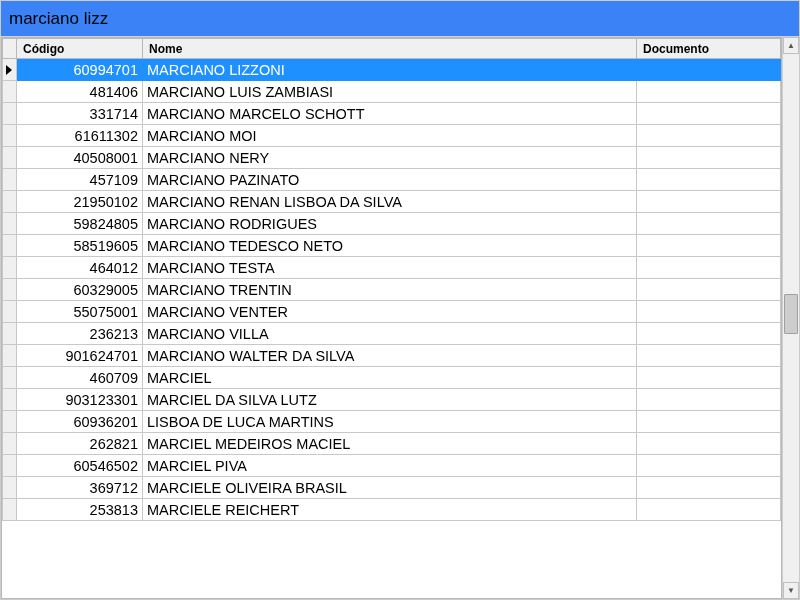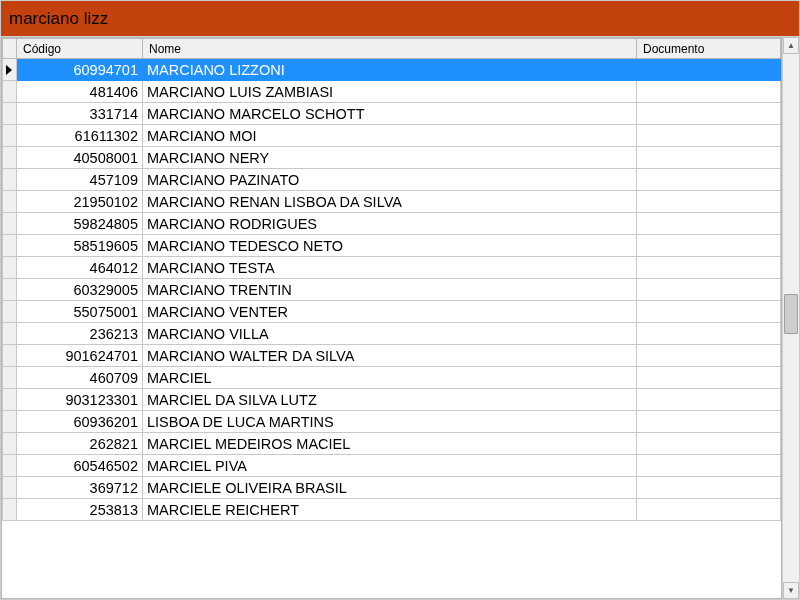--- a/index.html
+++ b/index.html
@@ -15,21 +15,21 @@
     width: 800px; height: 600px;
     border: 1px solid #ccc;
     display: flex; flex-direction: column;
     background: #fff;
   }
   .search-bar {
     height: 36px;
     border-bottom: 1px solid #d0d0d0;
     display: flex; align-items: center;
     padding: 0 6px;
-    background: #c2410c;
+    background: #3b82f6;
   }
   .search-input {
     border: none; outline: none;
     font-family: inherit; font-size: 17px;
     width: 100%;
     color: #000;
     background: transparent;
   }
   .grid-area {
     flex: 1;
@@ -47,21 +47,21 @@
   table.grid {
     border-collapse: collapse;
     width: 100%;
     table-layout: fixed;
     font-size: 14.5px;
   }
   table.grid th {
     background: #f0f0f0;
     border: 1px solid #b8b8b8;
     text-align: left;
-    font-weight: normal;
+    font-weight: bold;
     padding: 2px 6px;
     height: 20px;
     color: #000;
     font-size: 12px;
   }
   table.grid td {
     border: 1px solid #c8c8c8;
     padding: 2px 4px;
     height: 22px;
     white-space: nowrap;

